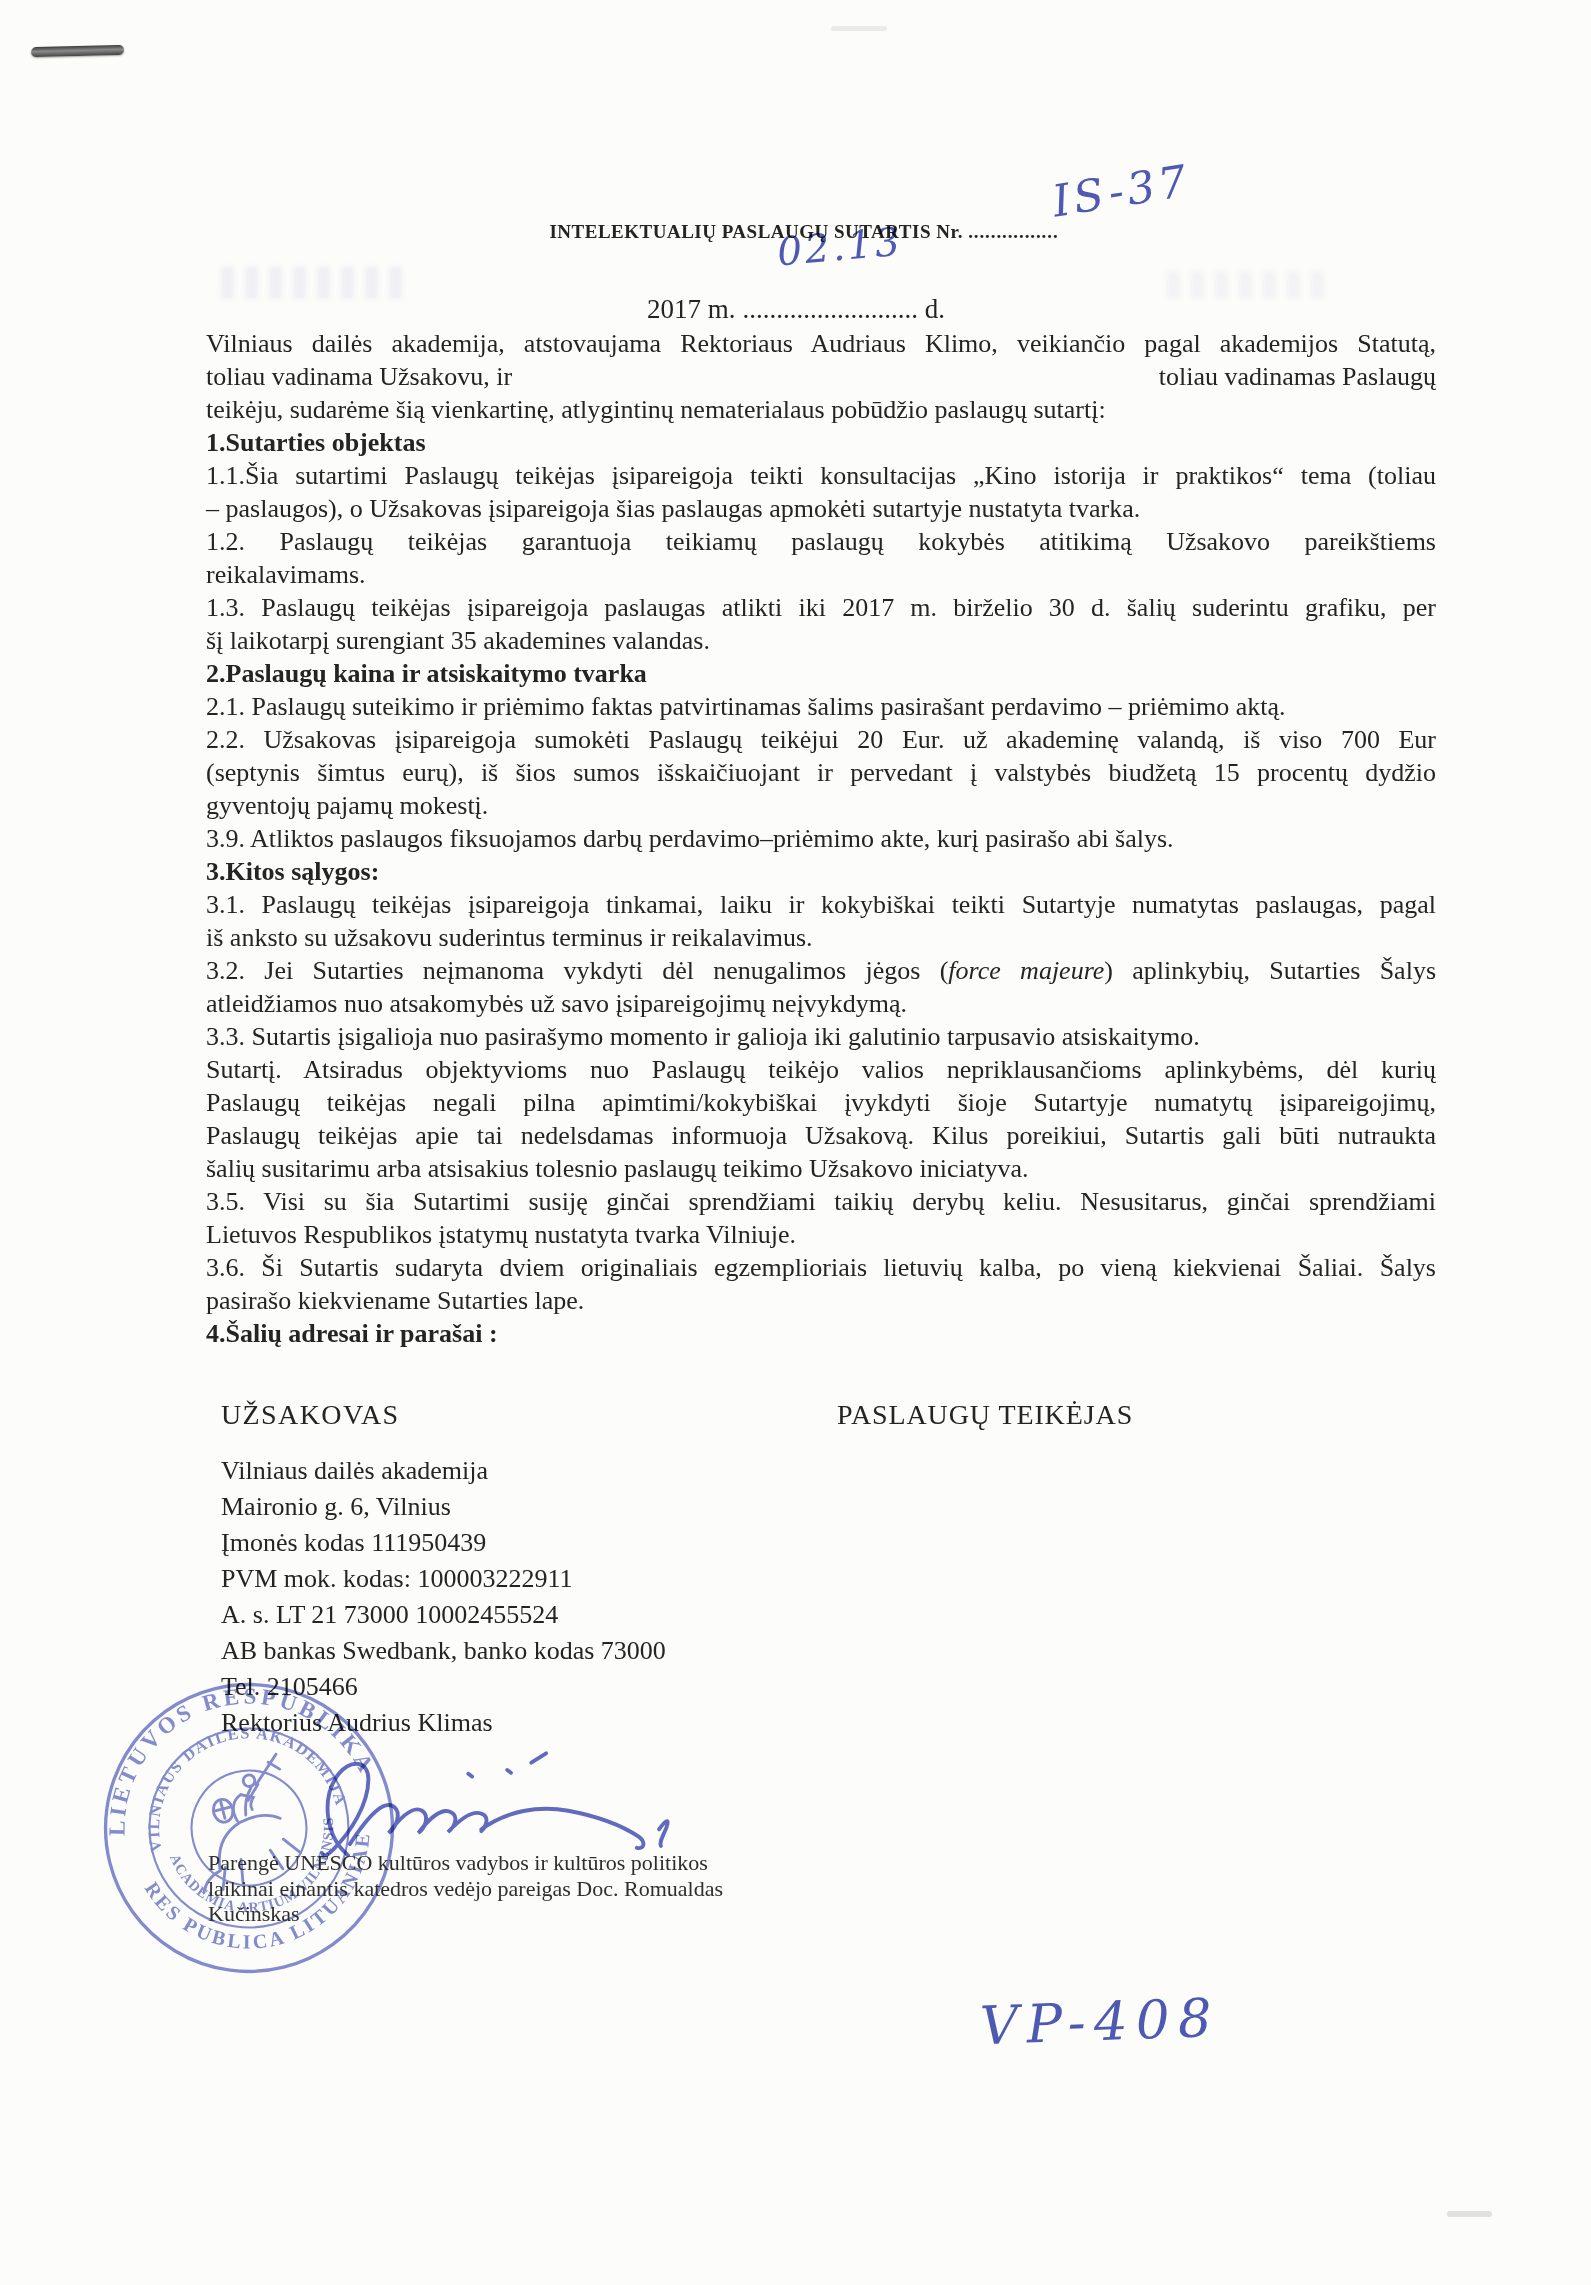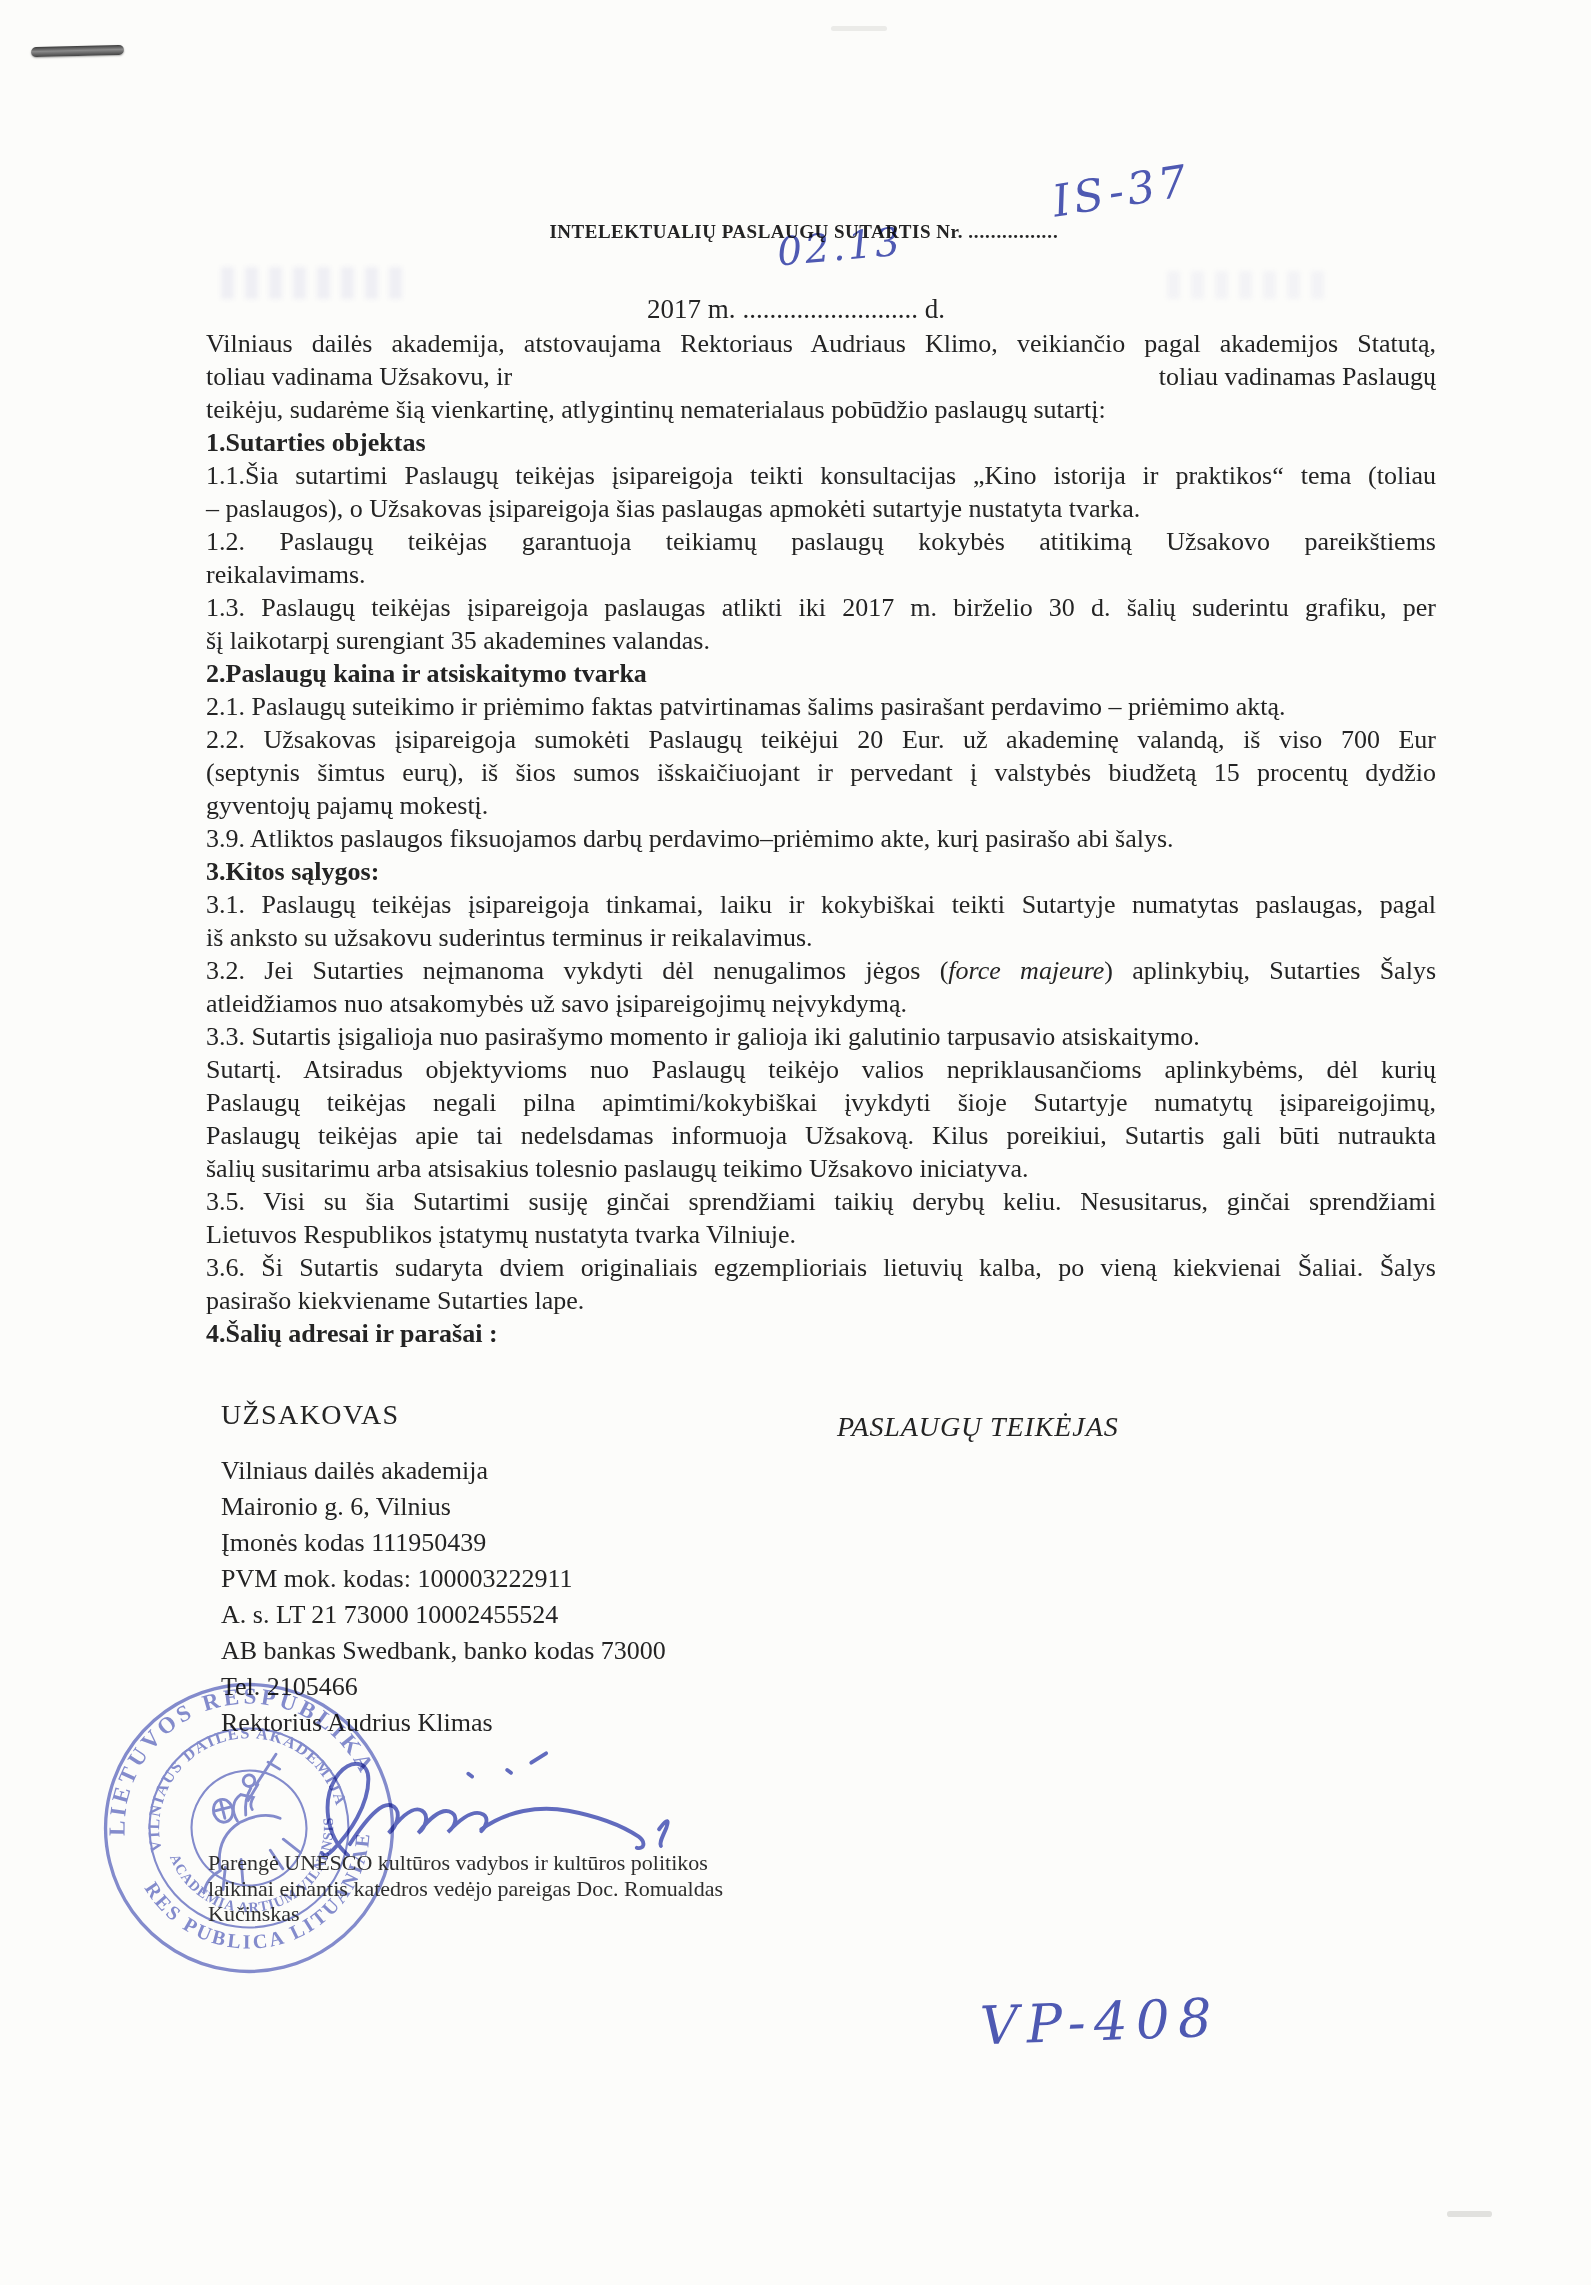--- a/index.html
+++ b/index.html
@@ -35,21 +35,21 @@
 
   .body-block{position:absolute;left:206px;top:327px;width:1230px;
     font-size:26px;line-height:33px;}
   .ln{min-height:33px;}
   .just{text-align:justify;text-align-last:justify;}
   .bold{font-weight:bold;}
   .two{display:flex;justify-content:space-between;}
 
   .parties{position:absolute;left:206px;top:1399px;width:1230px;font-size:28px;}
   .party-left{position:absolute;left:15px;top:0;letter-spacing:1.4px;}
-  .party-right{position:absolute;left:631px;top:12px;letter-spacing:0.9px;font-style:italic;}
+  .party-right{position:absolute;left:631px;top:0;letter-spacing:0.9px;}
 
   .addr{position:absolute;left:221px;top:1453px;font-size:26px;line-height:36px;}
 
   .sig{position:absolute;left:292px;top:1733px;width:399px;height:162px;
     mix-blend-mode:multiply;z-index:5;}
   .stamp{position:absolute;left:96px;top:1675px;width:306px;height:306px;
     transform:rotate(-14deg);mix-blend-mode:multiply;opacity:.82;z-index:4;}
   .stamp text{font-family:"Liberation Serif",serif;font-weight:bold;fill:#6a74c6;}
 
   .prepared{position:absolute;left:208px;top:1850px;font-size:22px;line-height:25.5px;

